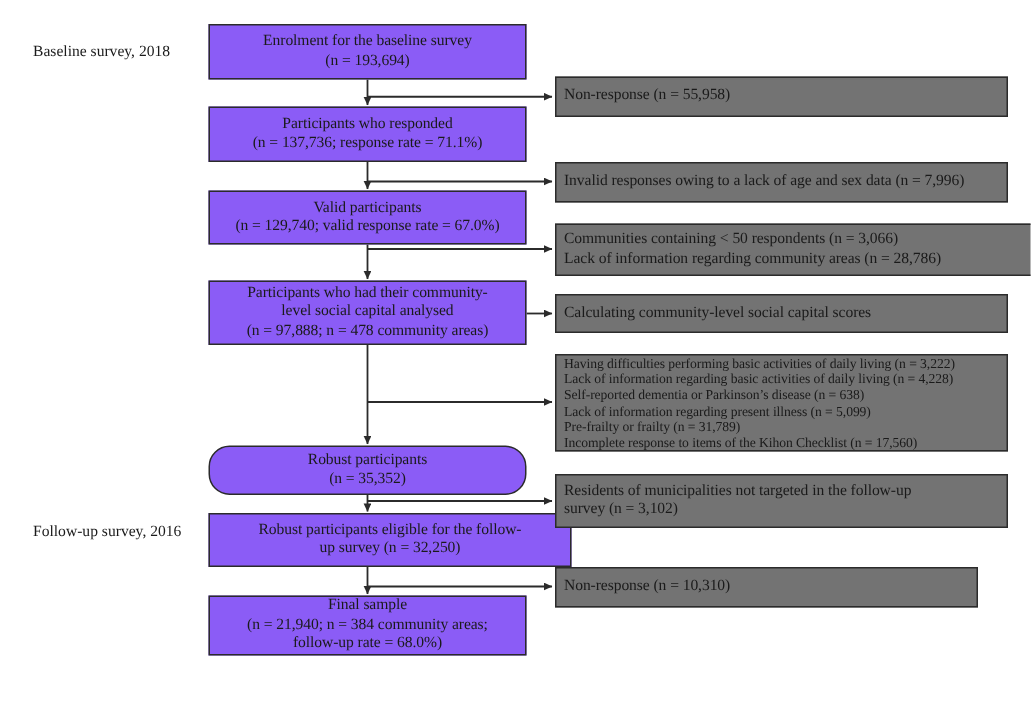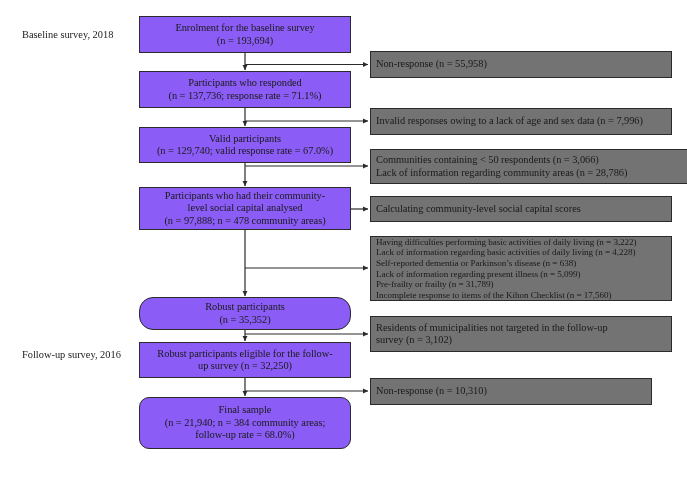--- a/index.html
+++ b/index.html
@@ -141,26 +141,26 @@
     <span class="ln">Participants who had their community-</span>
     <span class="ln">level social capital analysed</span>
     <span class="ln">(n = 97,888; n = 478 community areas)</span>
   </div>
 
   <div class="node" style="left:139px; top:297px; width:212px; height:33px;border-radius:14px;">
     <span class="ln">Robust participants</span>
     <span class="ln">(n = 35,352)</span>
   </div>
 
-  <div class="node" style="left:139px; top:342px; width:212px; height:36px;text-align:right;">
+  <div class="node" style="left:139px; top:342px; width:242px; height:36px;text-align:right;">
     <span class="ln">Robust participants eligible for the follow-</span>
     <span class="ln">up survey (n = 32,250)</span>
   </div>
 
-  <div class="node" style="left:139px; top:397px; width:212px; height:52px;border-radius:10px;">
+  <div class="node" style="left:139px; top:397px; width:212px; height:40px;">
     <span class="ln">Final sample</span>
     <span class="ln">(n = 21,940; n = 384 community areas;</span>
     <span class="ln">follow-up rate = 68.0%)</span>
   </div>
 
   <div class="excl" style="left:370px; top:51px; width:302px; height:27px;">
     <span class="ln">Non-response (n = 55,958)</span>
   </div>
 
   <div class="excl" style="left:370px; top:108px; width:302px; height:27px;">

